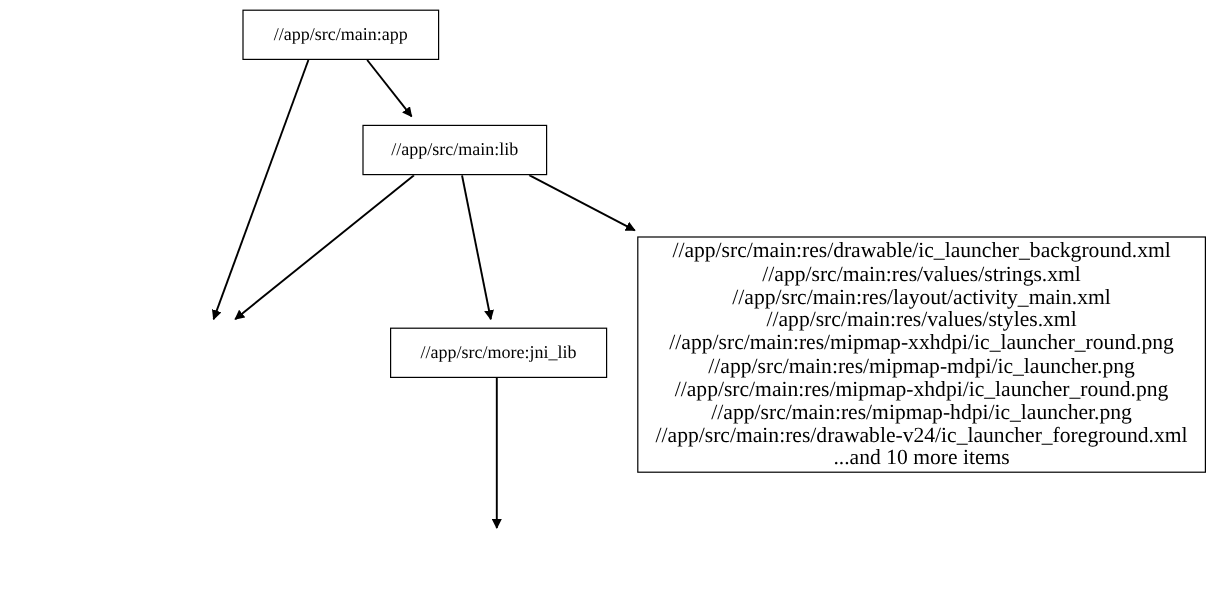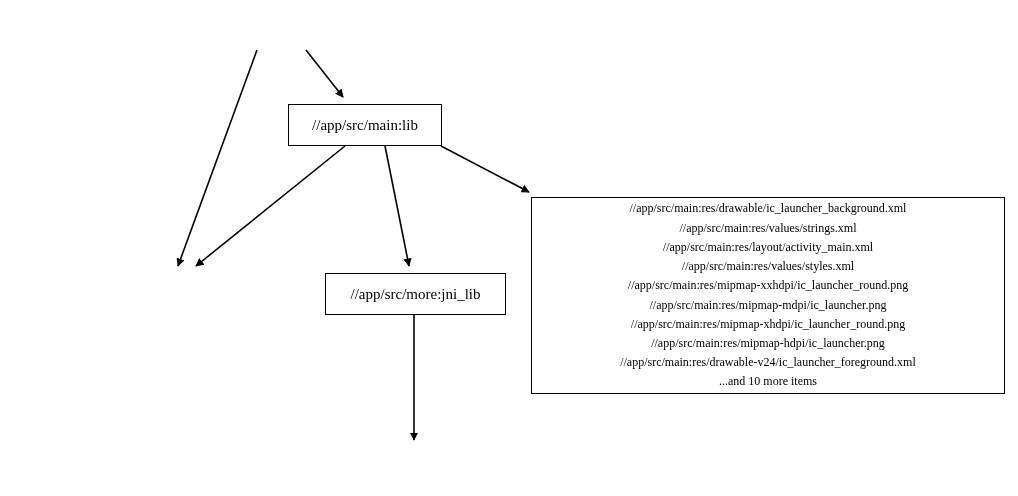--- a/index.html
+++ b/index.html
@@ -36,21 +36,21 @@
     color: #000000;
     font-size: 15px;
     line-height: 19px;
     white-space: pre;
   }
   .node-label {
     display: block;
     white-space: pre;
   }
   .node-multi {
-    font-size: 12px;
+    font-size: 18px;
     line-height: 19.2px;
   }
 </style>
 </head>
 <body>
 
 <div id="canvas">
 
   <svg class="edges" viewBox="0 0 1018 496" xmlns="http://www.w3.org/2000/svg">
     <defs>
@@ -77,22 +77,25 @@
 
     <g>
       <path d="M 441 146 L 529 192" stroke="#000000" stroke-width="1.6" fill="none" marker-end="url(#arrow)"></path>
     </g>
 
     <g>
       <path d="M 414 315 L 414 440" stroke="#000000" stroke-width="1.6" fill="none" marker-end="url(#arrow)"></path>
     </g>
   </svg>
 
+  <div class="node" style="left:202px; top:8px; width:164px; height:42px;">
+    <span class="node-label">//app/src/main:app</span>
+  </div>
 
-  <div class="node" style="left:288px; top:104px; width:154px; height:42px;text-align:center;">
+  <div class="node" style="left:302px; top:104px; width:154px; height:42px;text-align:center;">
     <span class="node-label">//app/src/main:lib</span>
   </div>
 
 
   <div class="node" style="left:325px; top:273px; width:181px; height:42px;">
     <span class="node-label">//app/src/more:jni_lib</span>
   </div>
 
   <div class="node node-multi" style="left:531px; top:197px; width:474px; height:197px;">
     <span class="node-label">//app/src/main:res/drawable/ic_launcher_background.xml

